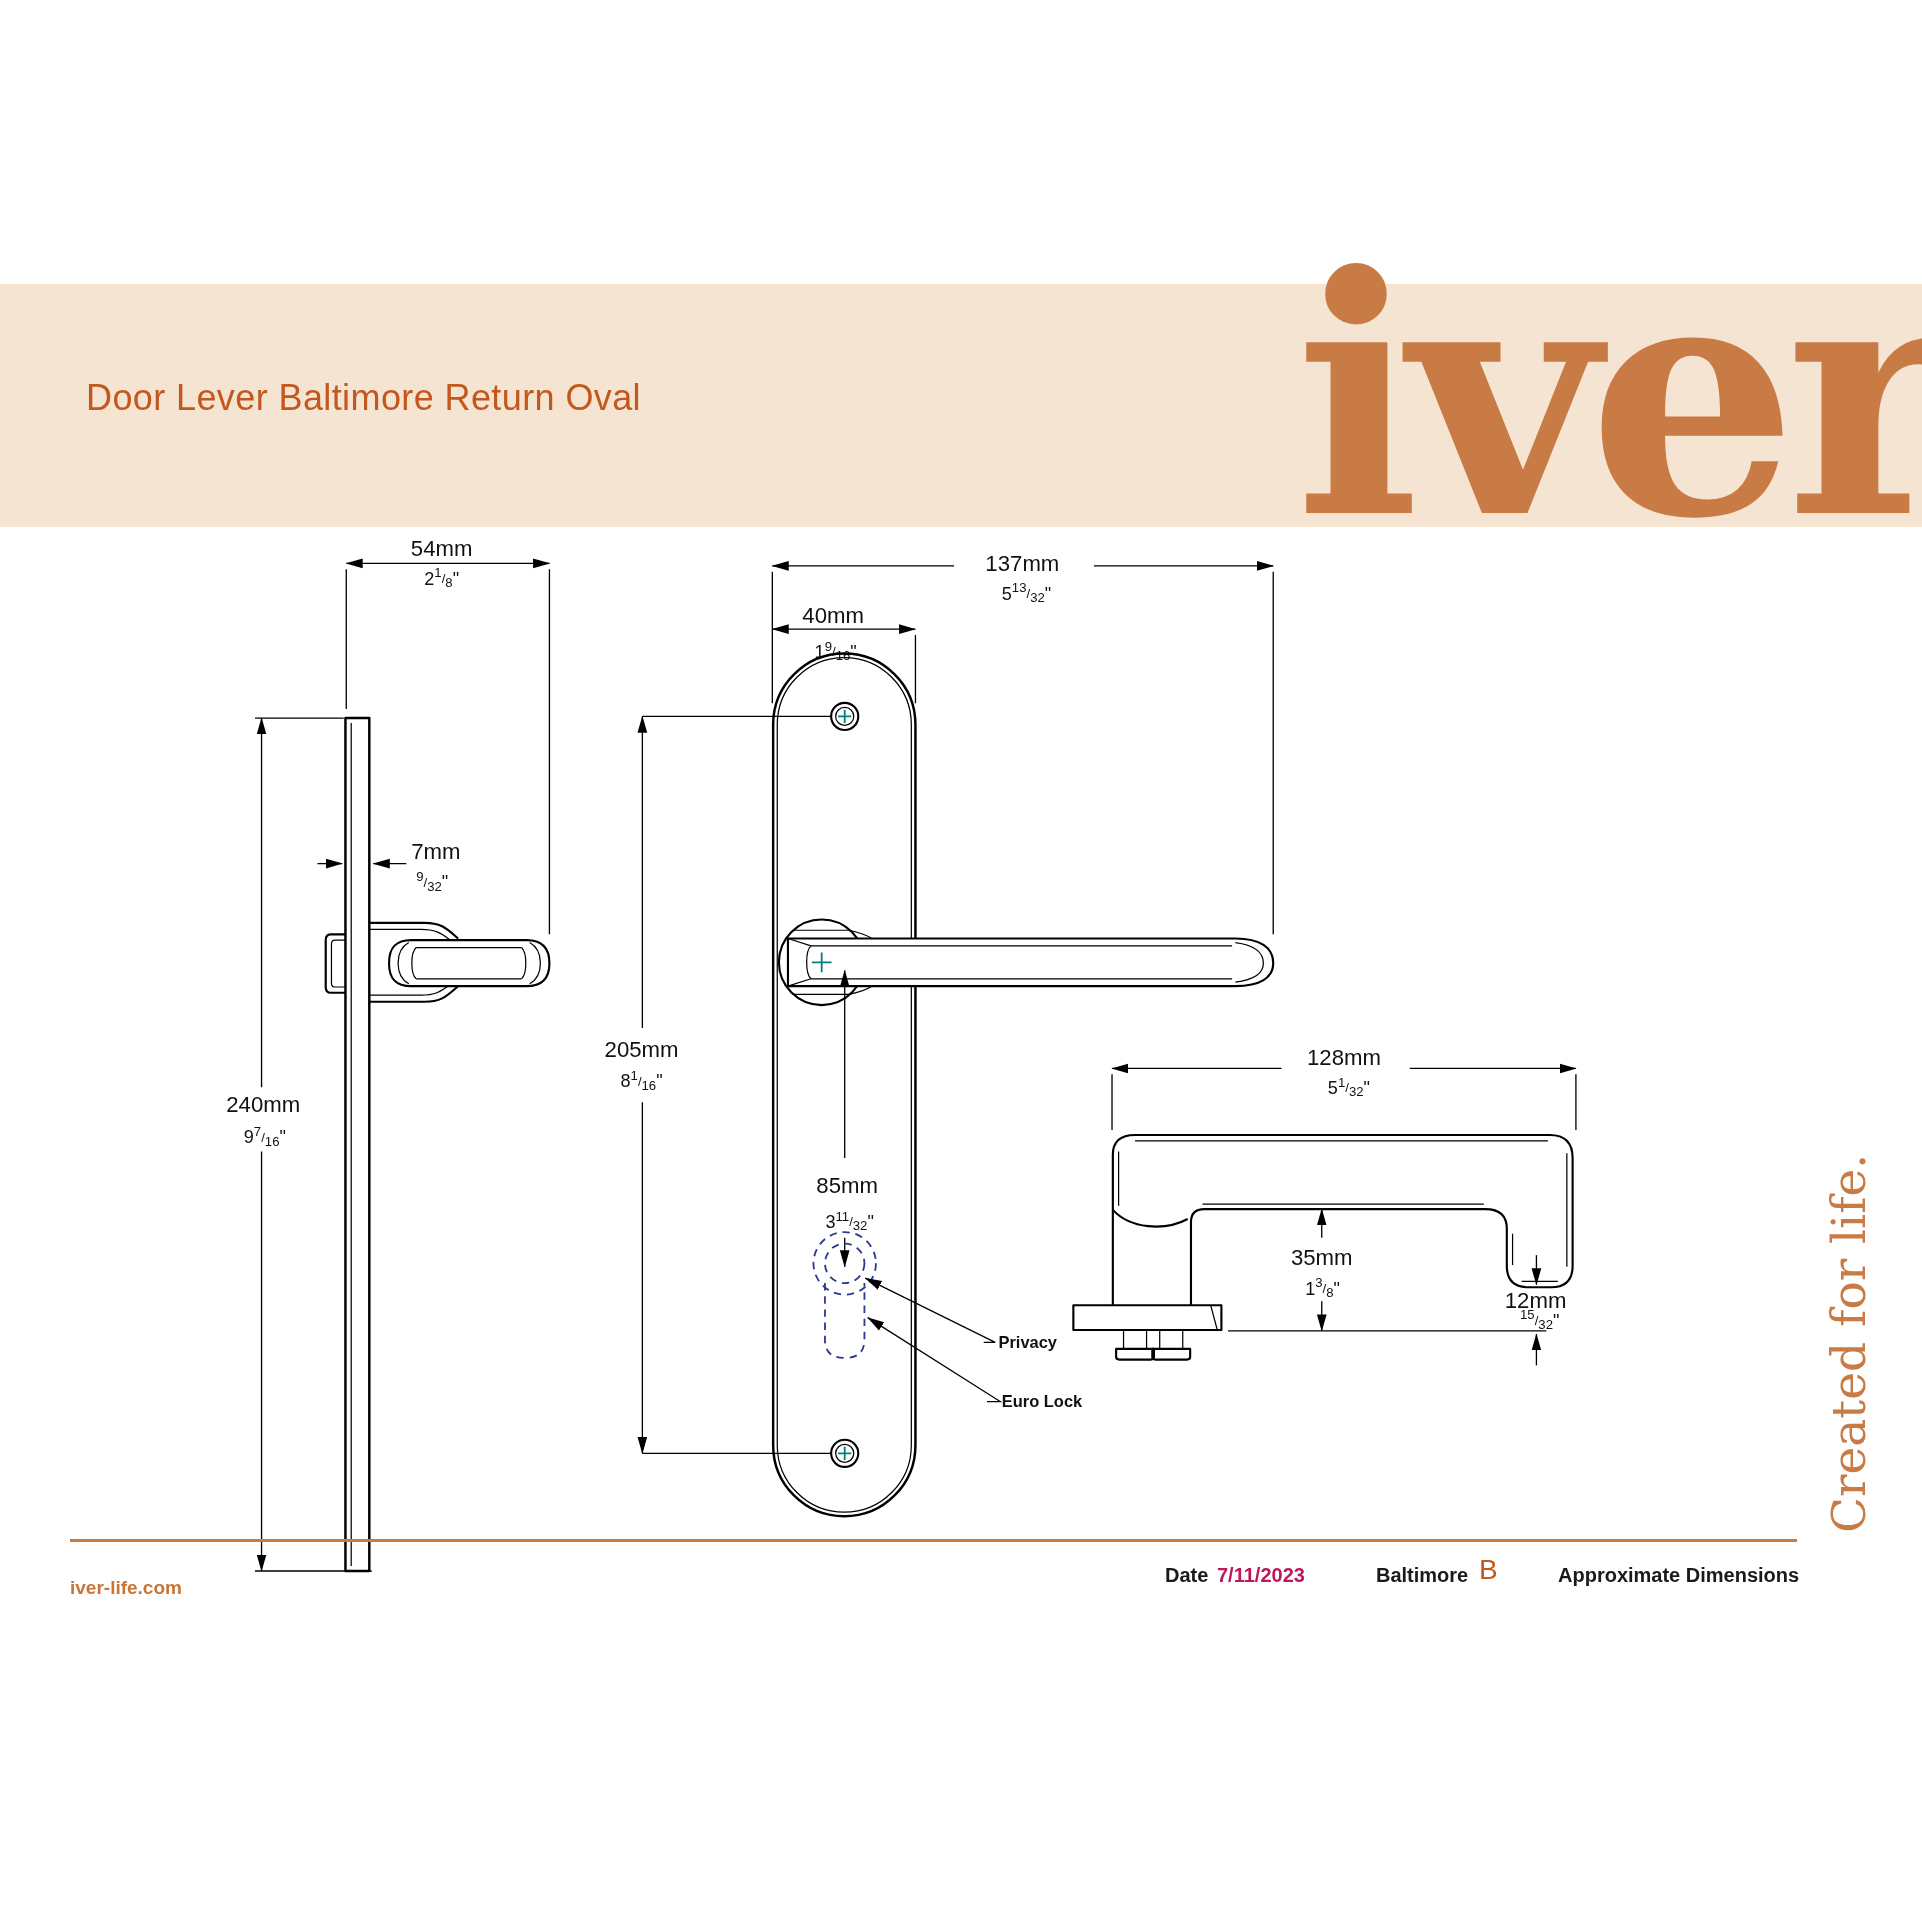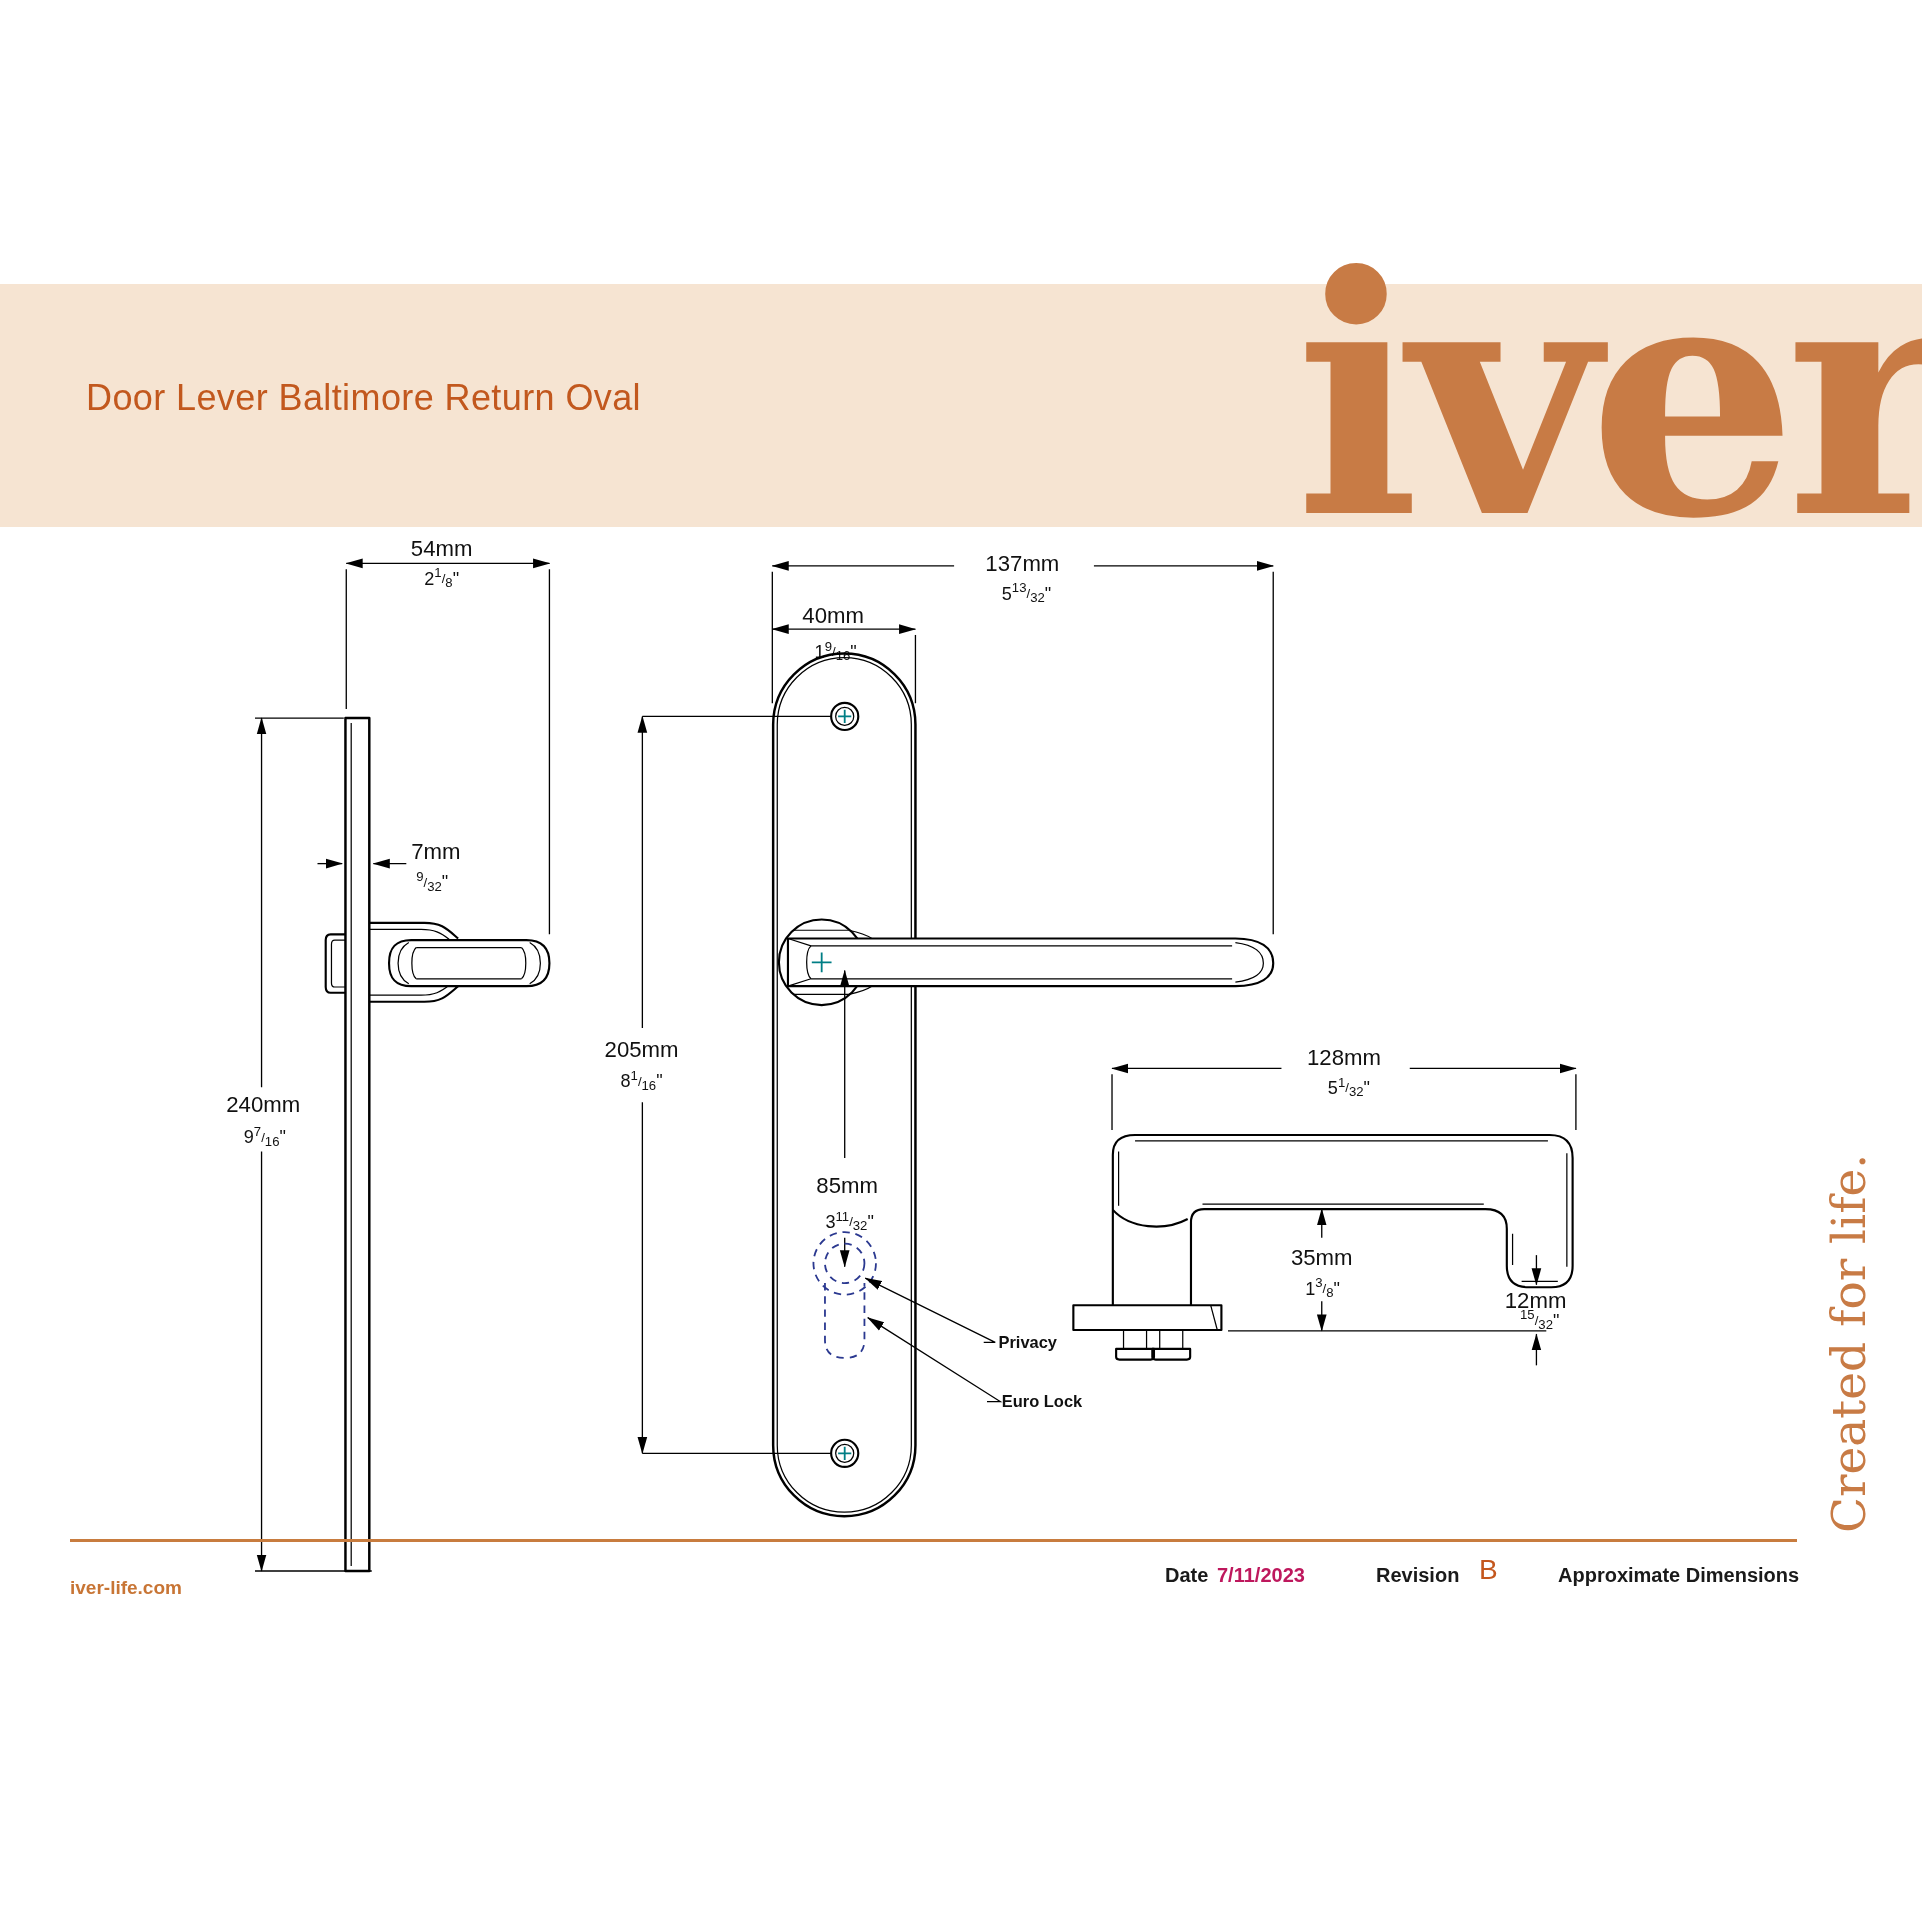--- a/index.html
+++ b/index.html
@@ -218,17 +218,17 @@
       <text class="tmm" x="1867" y="1590" text-anchor="middle">12mm</text>
       <text class="tin" x="1872" y="1613" text-anchor="middle"><tspan></tspan><tspan class="fr" dy="-9">15</tspan><tspan class="fr" dy="7">/</tspan><tspan class="fr" dy="5">32</tspan><tspan dy="-3">"</tspan></text>
     </g>
   </g>
 </svg>
 
 <div class="abs" id="rule"></div>
 <div class="abs" id="site">iver-life.com</div>
 <div class="abs foot" id="date-label">Date</div>
 <div class="abs foot" id="date-value">7/11/2023</div>
-<div class="abs foot" id="rev-label">Revision</div>
+<div class="abs foot" id="rev-label">Baltimore</div>
 <div class="abs" id="rev-value">B</div>
 <div class="abs foot" id="note">Approximate Dimensions</div>
 <div class="abs" id="tagline">Created for life.</div>
 
 
 </body></html>

